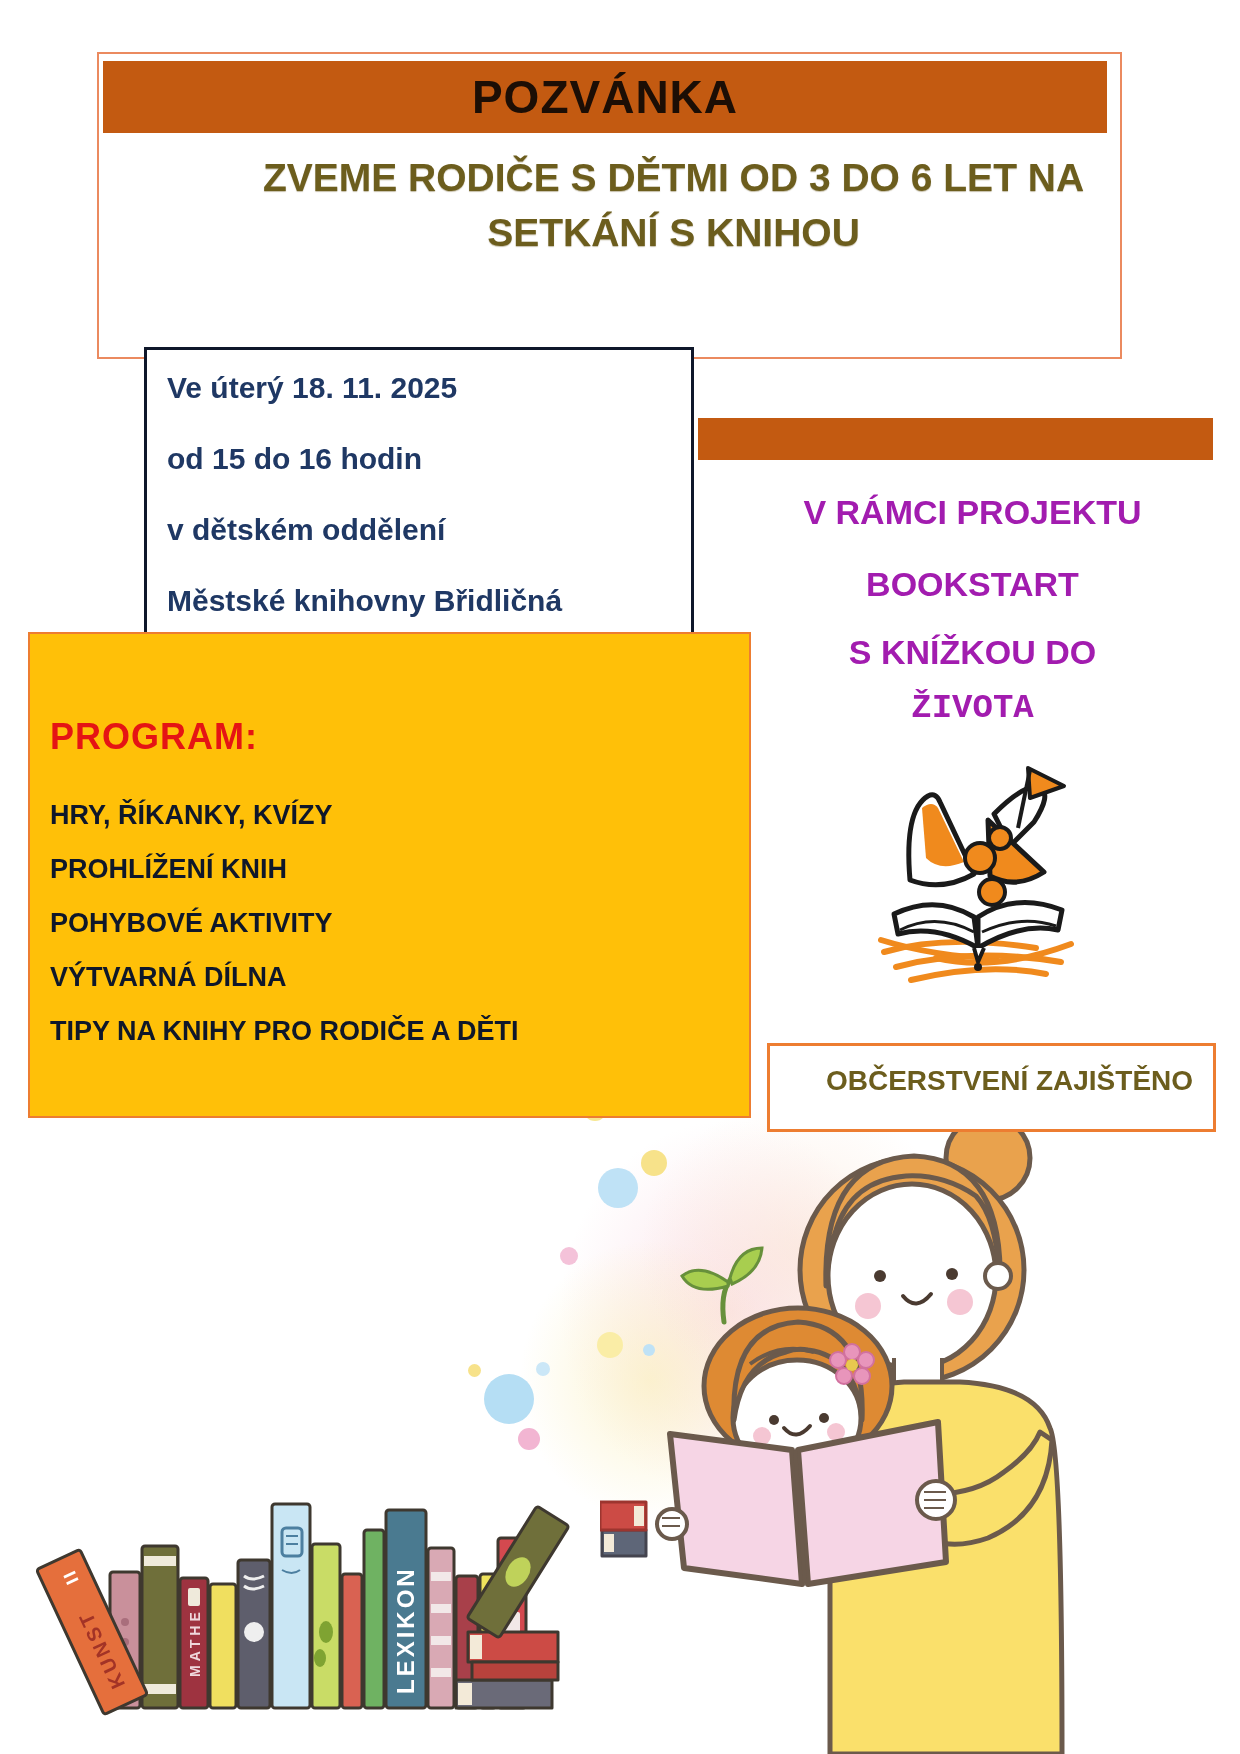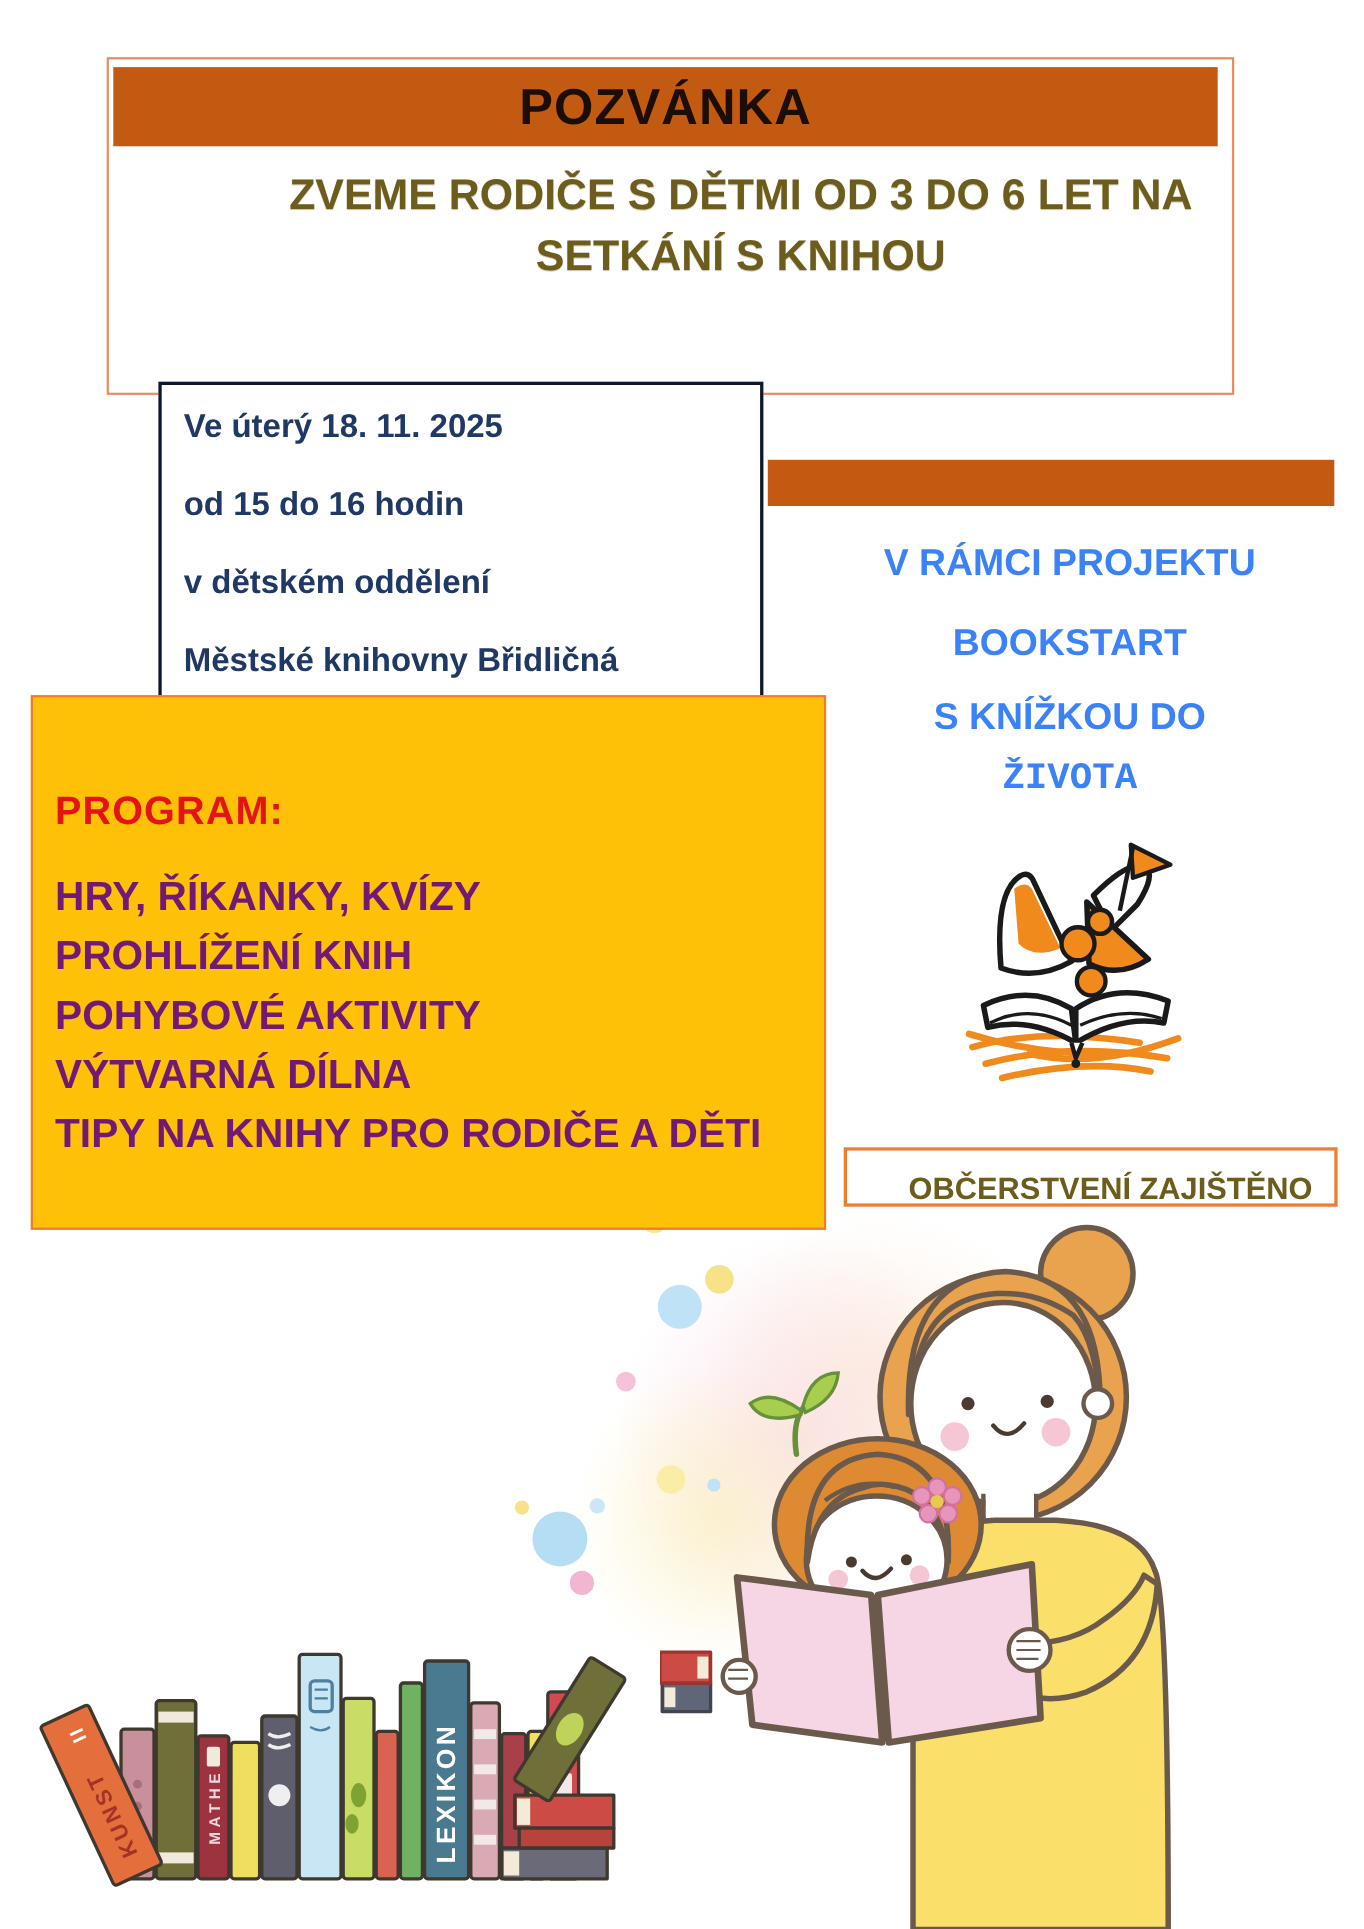--- a/index.html
+++ b/index.html
@@ -16,30 +16,30 @@
   .headline{left:97px;top:150px;width:1153px;text-align:center;color:#6C5D1D;
     font-size:39px;line-height:55px;text-shadow:0 1px 1px rgba(90,70,10,0.35);}
 
   
   .date-box{left:144px;top:347px;width:550px;height:293px;background:#ffffff;
     border:3px solid #0f172a;box-sizing:border-box;padding:2px 0 0 20px;}
   .date-line{font-size:30px;line-height:71px;color:#1F3864;white-space:nowrap;}
 
   
   .accent-bar{left:698px;top:418px;width:515px;height:42px;background:#C35A11;}
-  .proj{left:745px;width:455px;text-align:center;color:#3b82f6;font-size:34px;line-height:44px;}
+  .proj{left:745px;width:455px;text-align:center;color:#a21caf;font-size:34px;line-height:44px;}
   .proj1{top:490px;} .proj2{top:562px;} .proj3{top:630px;} .proj4{top:686px;font-family:Liberation Mono, monospace;}
 
   
   .program-box{left:28px;top:632px;width:723px;height:486px;background:#FFC008;border:2px solid #ED7D31;box-sizing:border-box;}
   .program-title{left:50px;top:716px;font-size:36px;color:#E51414;letter-spacing:1px;}
-  .program-items{left:50px;top:788px;width:690px;font-size:37px;line-height:54px;color:#701a75;}
-
-  
-  .refresh-box{left:767px;top:1043px;width:449px;height:54px;background:#ffffff;
+  .program-items{left:50px;top:788px;width:690px;font-size:27px;line-height:54px;color:#0f172a;}
+
+  
+  .refresh-box{left:767px;top:1043px;width:449px;height:89px;background:#ffffff;
     border:3px solid #ED7D31;box-sizing:border-box;text-align:center;padding-left:36px;}
   .refresh-label{font-size:28px;line-height:69px;color:#6C5D1D;}
 
   
   .glow{border-radius:50%;}
   .dot{border-radius:50%;}
 </style>
 </head>
 <body>
 

